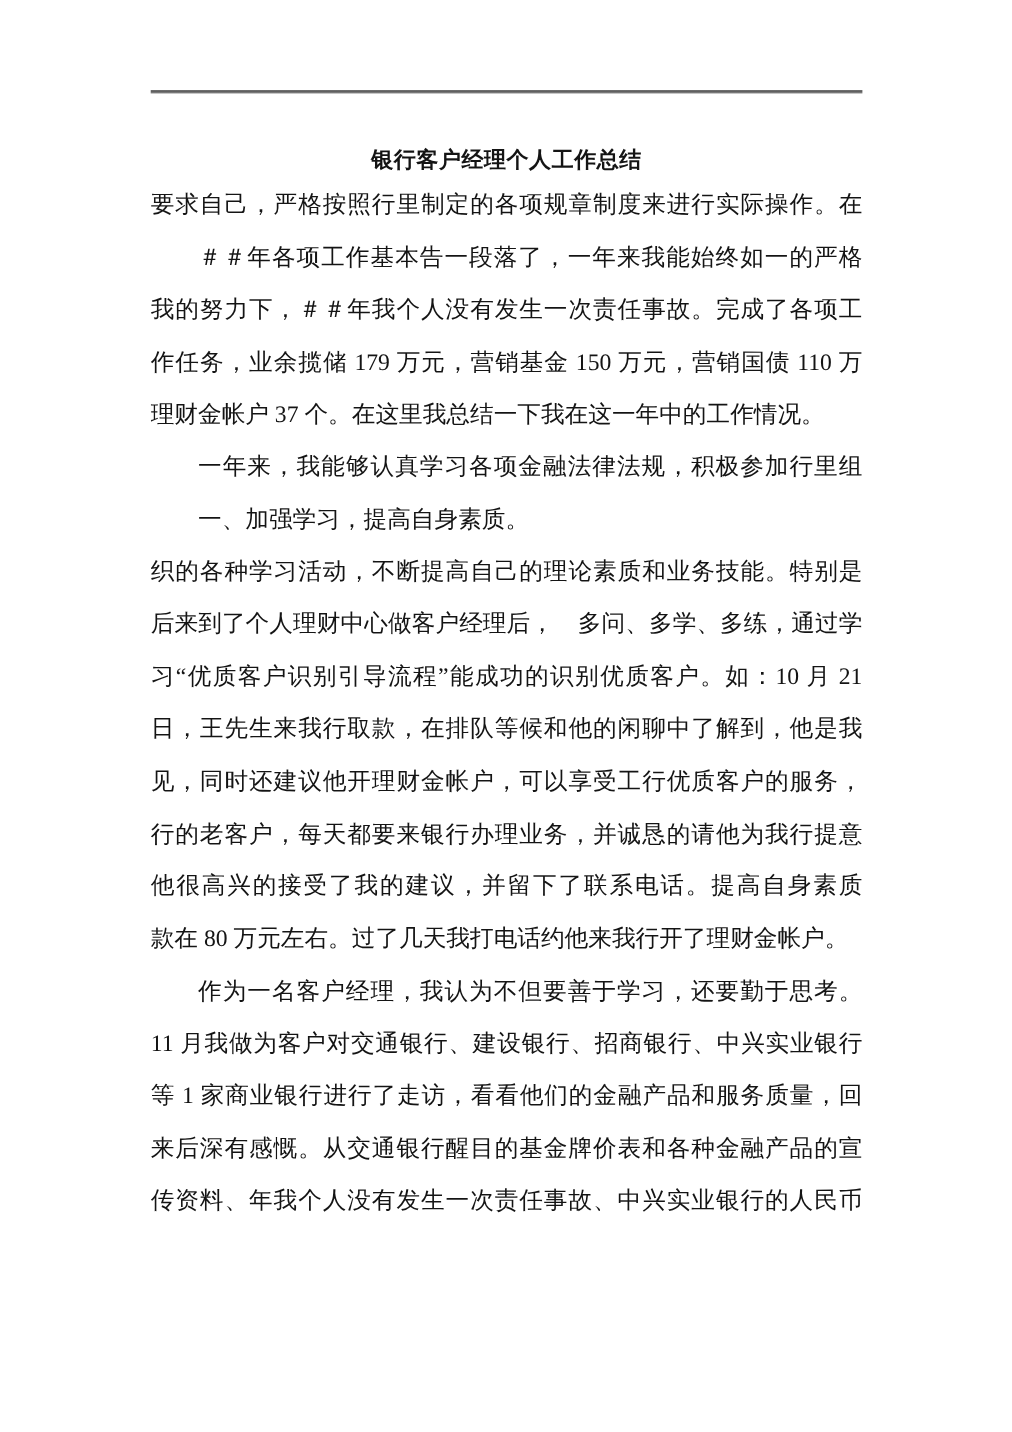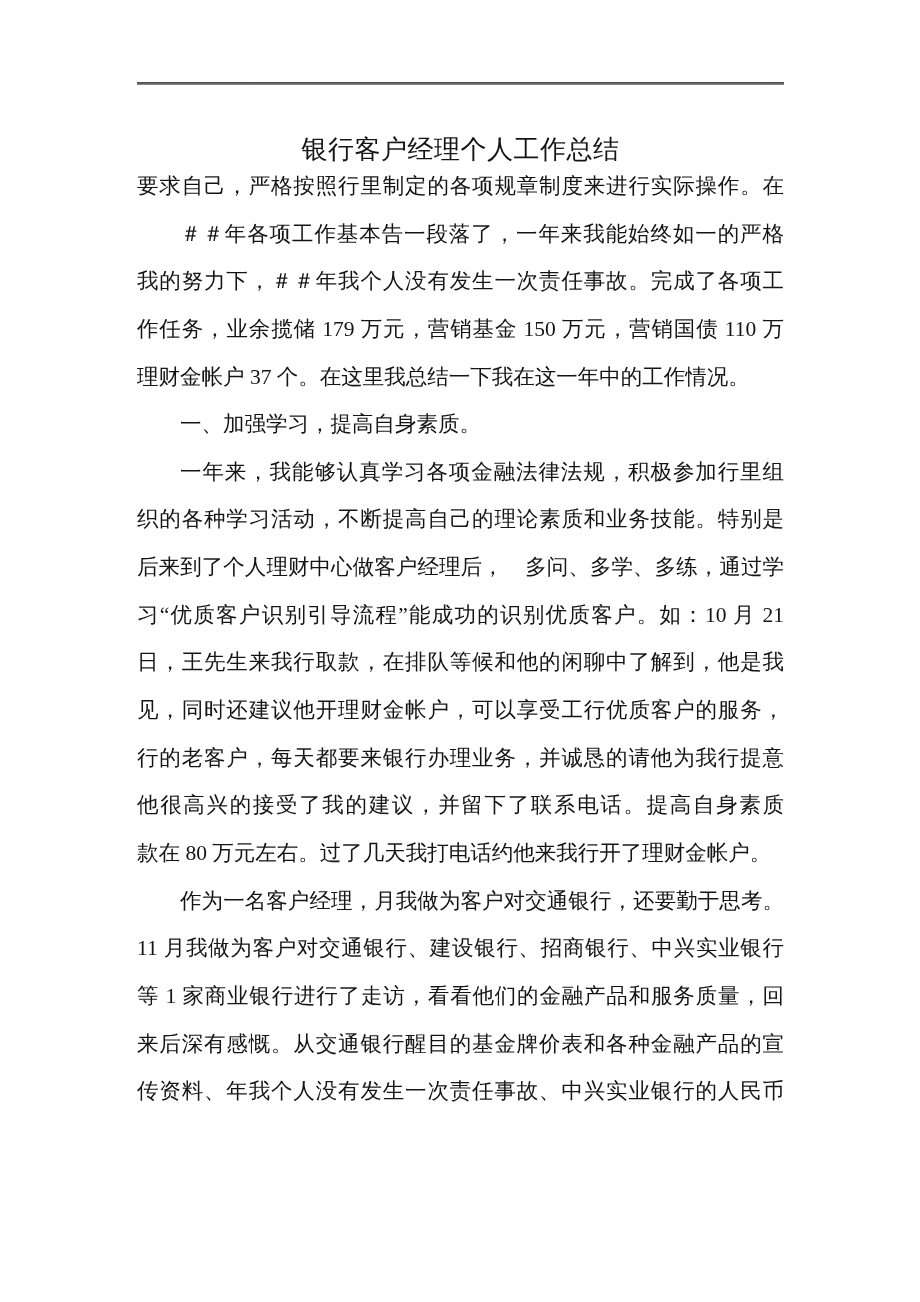--- a/index.html
+++ b/index.html
@@ -19,22 +19,22 @@
     width: 647px;
     height: 3px;
     background: linear-gradient(to bottom, var(--rule-dark, #424242), var(--rule-light, #8f8f8f));
   }
   .title {
     position: absolute;
     left: 137px;
     top: 116px;
     width: 647px;
     text-align: center;
-    font-weight: 400;
-    font-size: 26px;
+    font-weight: 700;
+    font-size: 20px;
     line-height: 34px;
     letter-spacing: 0.5px;
   }
   .body-text {
     position: absolute;
     left: 137px;
     top: 163px;
     width: 647px;
     font-size: 21.5px;
   }
@@ -53,29 +53,29 @@
 
 <div class="page">
   <div class="rule"></div>
   <h1 class="title">银行客户经理个人工作总结</h1>
   <div class="body-text">
     <div class="line j">要求自己，严格按照行里制定的各项规章制度来进行实际操作。在</div>
     <div class="line i j">＃＃年各项工作基本告一段落了，一年来我能始终如一的严格</div>
     <div class="line j">我的努力下，＃＃年我个人没有发生一次责任事故。完成了各项工</div>
     <div class="line j">作任务，业余揽储 179 万元，营销基金 150 万元，营销国债 110 万</div>
     <div class="line">理财金帐户 37 个。在这里我总结一下我在这一年中的工作情况。</div>
+    <div class="line i j">一年来，我能够认真学习各项金融法律法规，积极参加行里组</div>
     <div class="line i">一、加强学习，提高自身素质。</div>
-    <div class="line i j">一年来，我能够认真学习各项金融法律法规，积极参加行里组</div>
     <div class="line j">织的各种学习活动，不断提高自己的理论素质和业务技能。特别是</div>
     <div class="line j">后来到了个人理财中心做客户经理后，　多问、多学、多练，通过学</div>
     <div class="line j">习“优质客户识别引导流程”能成功的识别优质客户。如：10 月 21</div>
     <div class="line j">日，王先生来我行取款，在排队等候和他的闲聊中了解到，他是我</div>
     <div class="line j">见，同时还建议他开理财金帐户，可以享受工行优质客户的服务，</div>
     <div class="line j">行的老客户，每天都要来银行办理业务，并诚恳的请他为我行提意</div>
     <div class="line j">他很高兴的接受了我的建议，并留下了联系电话。提高自身素质</div>
     <div class="line">款在 80 万元左右。过了几天我打电话约他来我行开了理财金帐户。</div>
-    <div class="line i j">作为一名客户经理，月我做为客户对交通银行，还要勤于思考。</div>
+    <div class="line i j">作为一名客户经理，我认为不但要善于学习，还要勤于思考。</div>
     <div class="line j">11 月我做为客户对交通银行、建设银行、招商银行、中兴实业银行</div>
     <div class="line j">等 1 家商业银行进行了走访，看看他们的金融产品和服务质量，回</div>
     <div class="line j">来后深有感慨。从交通银行醒目的基金牌价表和各种金融产品的宣</div>
     <div class="line j">传资料、年我个人没有发生一次责任事故、中兴实业银行的人民币</div>
   </div>
 </div>
 
 </body></html>

